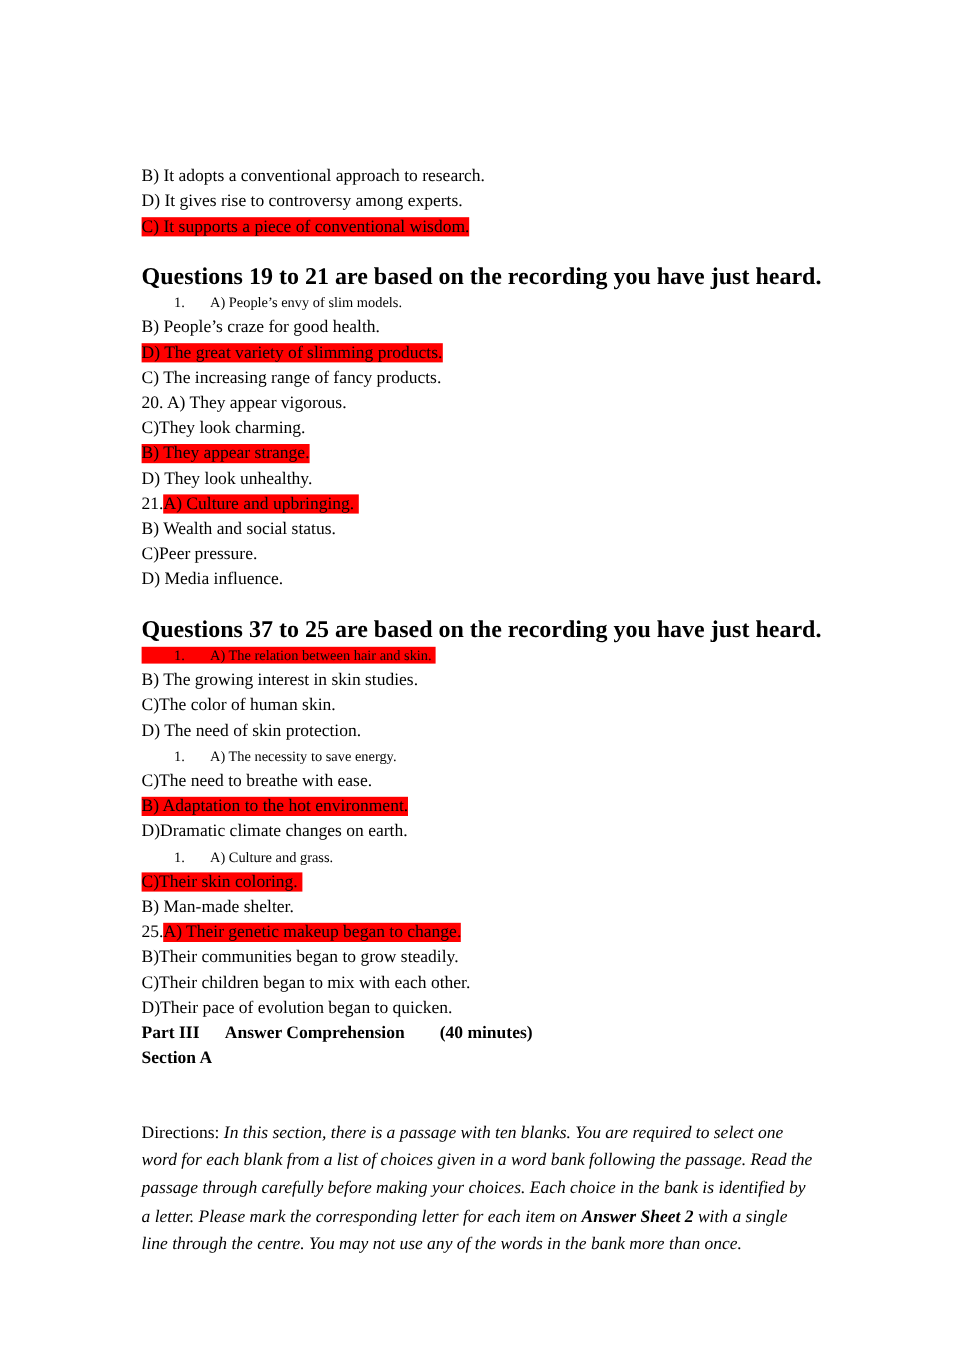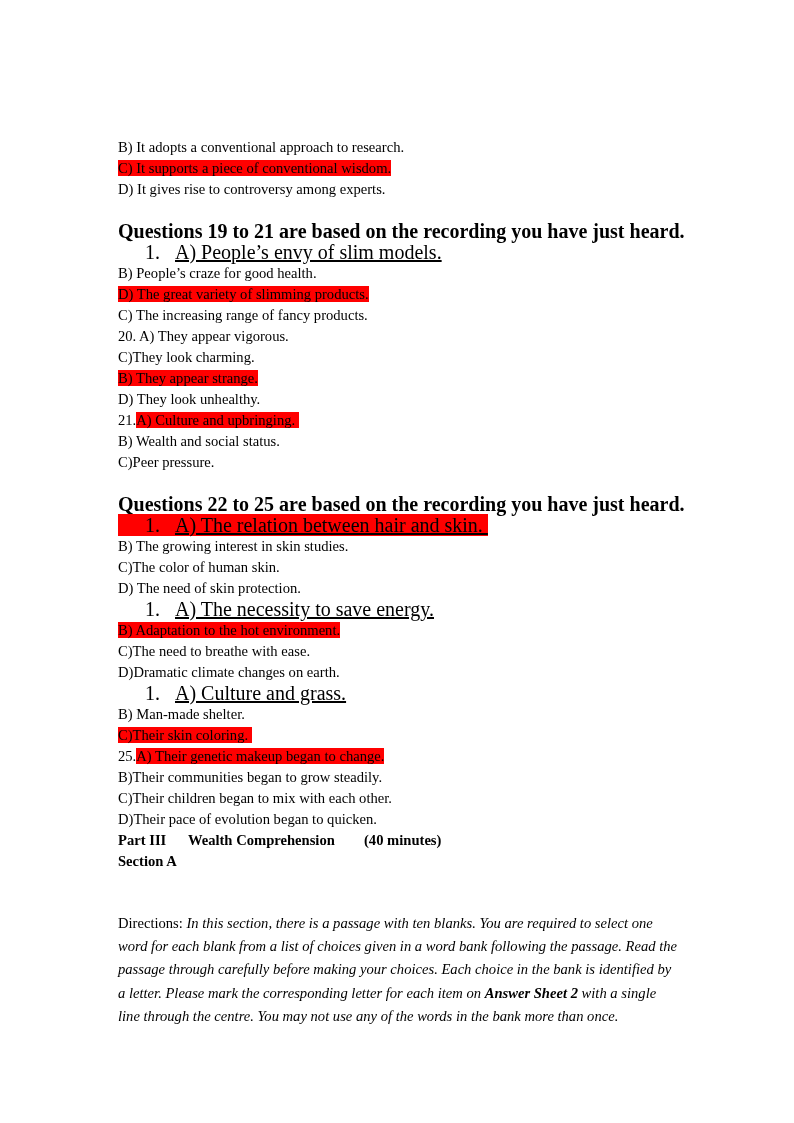--- a/index.html
+++ b/index.html
@@ -43,24 +43,23 @@
     box-decoration-break: clone;
     -webkit-box-decoration-break: clone;
   }
   .spacer {
     height: 21px;
   }
   .spacer-sm {
     height: 19px;
   }
   .listline {
-    font-size: 20px;
+    font-size: 12px;
     line-height: 21px;
     white-space: pre;
-    text-decoration: underline;
   }
   .num {
     display: inline-block;
     width: 30px;
     margin-left: 27px;
   }
   .heading {
     font-size: 20px;
     line-height: 21px;
     font-weight: bold;
@@ -87,61 +86,62 @@
     font-weight: bold;
   }
 </style>
 </head>
 <body>
 
 <div class="page">
   <div class="content">
 
     <div class="line"><span>B) It adopts a conventional approach to research.</span></div>
+    <div class="line"><span>D) It gives rise to controversy among experts.</span></div>
     <div class="line"><span class="hl">C) It supports a piece of conventional wisdom.</span></div>
-    <div class="line"><span>D) It gives rise to controversy among experts.</span></div>
 
     <div class="spacer"></div>
 
     <div class="heading">Questions 19 to 21 are based on the recording you have just heard.</div>
     <div class="listline"><span class="num">1.</span><span>A) People’s envy of slim models.</span></div>
     <div class="line"><span>B) People’s craze for good health.</span></div>
     <div class="line"><span class="hl">D) The great variety of slimming products.</span></div>
     <div class="line"><span>C) The increasing range of fancy products.</span></div>
     <div class="line"><span>20. A) They appear vigorous.</span></div>
     <div class="line"><span>C)They look charming.</span></div>
     <div class="line"><span class="hl">B) They appear strange.</span></div>
     <div class="line"><span>D) They look unhealthy.</span></div>
     <div class="line"><span>21.</span><span class="hl">A) Culture and upbringing. </span></div>
     <div class="line"><span>B) Wealth and social status.</span></div>
     <div class="line"><span>C)Peer pressure.</span></div>
+    <div class="line"><span>D) Media influence.</span></div>
 
     <div class="spacer"></div>
 
-    <div class="heading">Questions 22 to 25 are based on the recording you have just heard.</div>
+    <div class="heading">Questions 37 to 25 are based on the recording you have just heard.</div>
     <div class="listline"><span class="hl"><span class="num">1.</span><span>A) The relation between hair and skin. </span></span></div>
     <div class="line"><span>B) The growing interest in skin studies.</span></div>
     <div class="line"><span>C)The color of human skin.</span></div>
     <div class="line"><span>D) The need of skin protection.</span></div>
 
     <div class="listline"><span class="num">1.</span><span>A) The necessity to save energy.</span></div>
+    <div class="line"><span>C)The need to breathe with ease.</span></div>
     <div class="line"><span class="hl">B) Adaptation to the hot environment.</span></div>
-    <div class="line"><span>C)The need to breathe with ease.</span></div>
     <div class="line"><span>D)Dramatic climate changes on earth.</span></div>
 
     <div class="listline"><span class="num">1.</span><span>A) Culture and grass.</span></div>
+    <div class="line"><span class="hl">C)Their skin coloring. </span></div>
     <div class="line"><span>B) Man-made shelter.</span></div>
-    <div class="line"><span class="hl">C)Their skin coloring. </span></div>
 
     <div class="line"><span>25.</span><span class="hl">A) Their genetic makeup began to change.</span></div>
     <div class="line"><span>B)Their communities began to grow steadily.</span></div>
     <div class="line"><span>C)Their children began to mix with each other.</span></div>
     <div class="line"><span>D)Their pace of evolution began to quicken.</span></div>
 
-    <div class="parttitle"><span>Part III</span><span>      </span><span>Wealth Comprehension</span><span>        </span><span>(40 minutes)</span></div>
+    <div class="parttitle"><span>Part III</span><span>      </span><span>Answer Comprehension</span><span>        </span><span>(40 minutes)</span></div>
     <div class="parttitle">Section A</div>
 
     <div class="spacer"></div>
     <div class="spacer-sm"></div>
 
     <div class="directions"><span class="dlabel">Directions:</span><span> In this section, there is a passage with ten blanks. You are required to select one word for each blank from a list of choices given in a word bank following the passage. Read the passage through carefully before making your choices. Each choice in the bank is identified by a letter. Please mark the corresponding letter for each item on </span><span class="bi">Answer Sheet 2</span><span> with a single line through the centre. You may not use any of the words in the bank more than once.</span></div>
 
   </div>
 </div>
 

